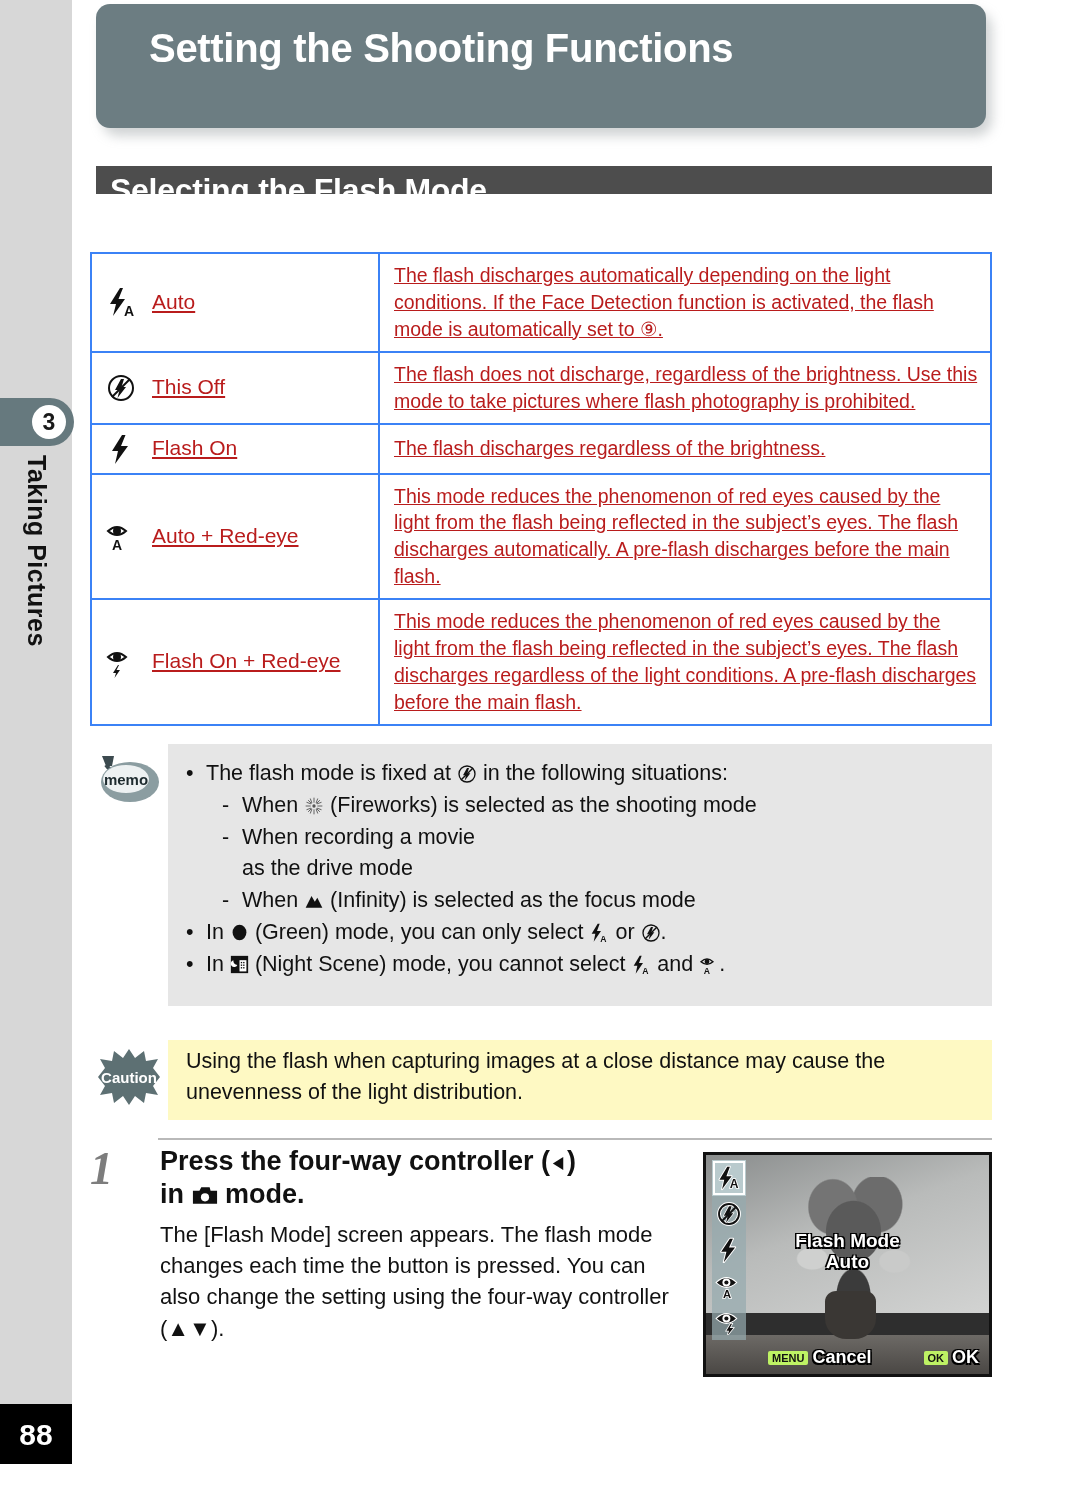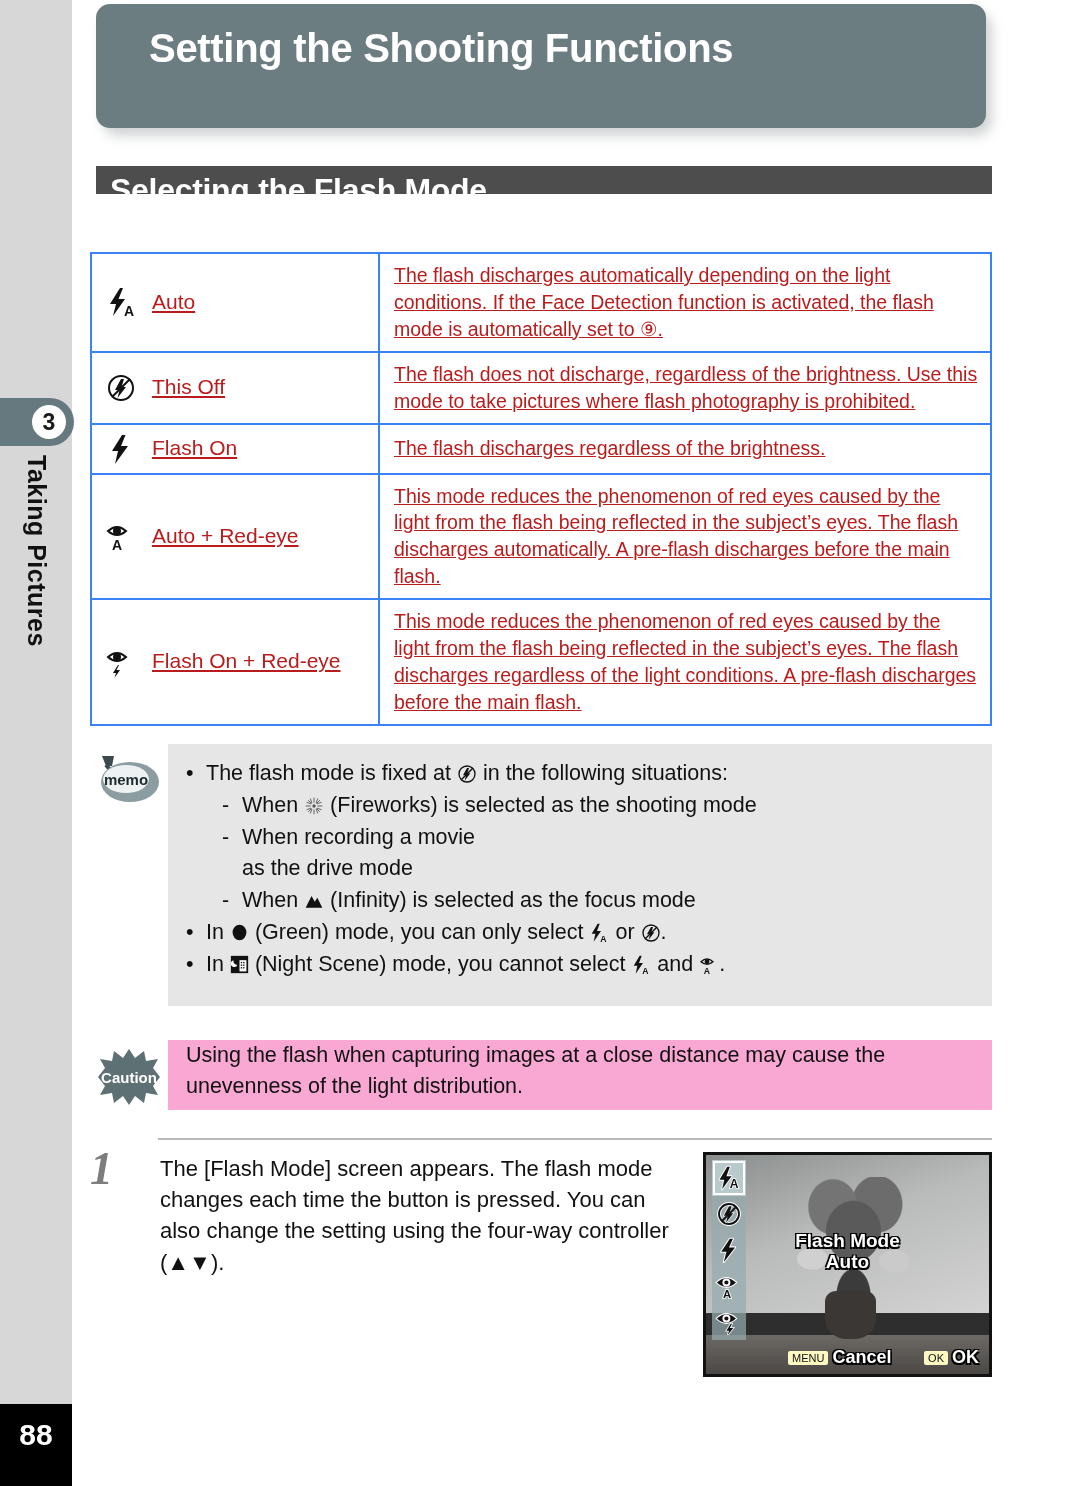--- a/index.html
+++ b/index.html
@@ -44,21 +44,21 @@
     writing-mode: vertical-rl;
     text-orientation: mixed;
     font-size: 25px;
     font-weight: bold;
     letter-spacing: 0.5px;
     color: #111;
     white-space: nowrap;
   }
   .pagebox {
     position: absolute; left: 0; top: 1404px;
-    width: 72px; height: 82px;
+    width: 72px; height: 60px;
     background: #000000;
     color: #ffffff;
     font-size: 30px; font-weight: bold;
     display: flex; align-items: flex-start; justify-content: center;
     padding-top: 14px;
   }
 
   
   .banner-wrap {
     position: absolute; left: 96px; top: 4px;
@@ -144,23 +144,23 @@
   .memo-line {
     font-size: 21.5px; color: #111; line-height: 1.48;
     white-space: nowrap;
   }
   .memo-line.lvl1 { padding-left: 0px; }
   .memo-line.lvl2 { padding-left: 36px; }
   .bullet { display:inline-block; width: 20px; }
 
   .caution-box {
     position: absolute; left: 168px; top: 1040px;
-    width: 824px; height: 70px;
-    background: #f9a8d4;
-    padding: 0 16px 8px 18px;
+    width: 824px; height: 80px;
+    background: #fef9c3;
+    padding: 6px 16px 8px 18px;
   }
   .caution-icon {
     position: absolute; left: 92px; top: 1046px;
     width: 74px; height: 62px;
   }
   .caution-line { font-size: 21.5px; color: #111; line-height: 1.42; }
 
   
   .step-rule {
     position: absolute; left: 158px; top: 1138px;
@@ -239,25 +239,24 @@
     text-shadow: 1.5px 1.5px 0 #000, -1.5px 1.5px 0 #000, 1.5px -1.5px 0 #000, -1.5px -1.5px 0 #000;
     line-height: 1.1;
   }
   .cam-bottom {
     position: absolute; left: 0; right: 0; bottom: 6px;
     display: flex; align-items: center; justify-content: space-between;
     padding: 0 10px 0 62px;
   }
   .cam-chip {
     display: inline-block;
-    background: #fef9c3; color: #111;
-    font-size: 11px; font-weight: normal;
+    background: #bef264; color: #111;
+    font-size: 11px; font-weight: bold;
     padding: 1px 4px; border-radius: 2px;
     vertical-align: middle;
-    margin-left: 20px;
   }
   .cam-btnlabel {
     color: #ffffff; font-size: 18px; font-weight: bold;
     margin-left: 4px; vertical-align: middle;
     text-shadow: 1.5px 1.5px 0 #000, -1.5px 1.5px 0 #000, 1.5px -1.5px 0 #000, -1.5px -1.5px 0 #000;
   }
   .cam-grp { display: flex; align-items: center; }
 </style>
 </head>
 <body>
@@ -471,20 +470,29 @@
       <text x="37" y="37" text-anchor="middle" font-family="Liberation Sans, sans-serif" font-size="15" font-weight="bold" fill="#ffffff">Caution</text>
     </svg>
   </div>
   <div class="caution-box">
     <div class="caution-line">Using the flash when capturing images at a close distance may cause the unevenness of the light distribution.</div>
   </div>
 
   <div class="step-rule"></div>
   <div class="step-num">1</div>
   <div class="step-body">
+    <div class="step-head">
+      <span>Press the four-way controller (</span><span class="ico"><svg width="17" height="17" viewBox="0 0 18 18" style="display:inline-block;vertical-align:-2px">
+            <path d="M14 2 L14 16 L3 9 Z" fill="#111"></path>
+          </svg></span><span>)</span><br>
+      <span>in </span><span class="ico"><svg width="26" height="21" viewBox="0 0 28 22" style="display:inline-block;vertical-align:-3px">
+            <path d="M1 6 L8 6 L10 2 L19 2 L20 6 L27 6 L27 20 L1 20 Z" fill="#111"></path>
+            <circle cx="14" cy="13" r="4.4" fill="#fff"></circle>
+          </svg></span><span> mode.</span>
+    </div>
     <div class="step-text">The [Flash Mode] screen appears. The flash mode changes each time the button is pressed. You can also change the setting using the four-way controller (▲▼).</div>
   </div>
 
   <div class="cam">
     <div class="cam-sky"></div>
     <div class="cam-bouquet"></div>
     <div class="cam-ledge"></div>
     <div class="cam-floor"></div>
     <div class="cam-vase"></div>
 

